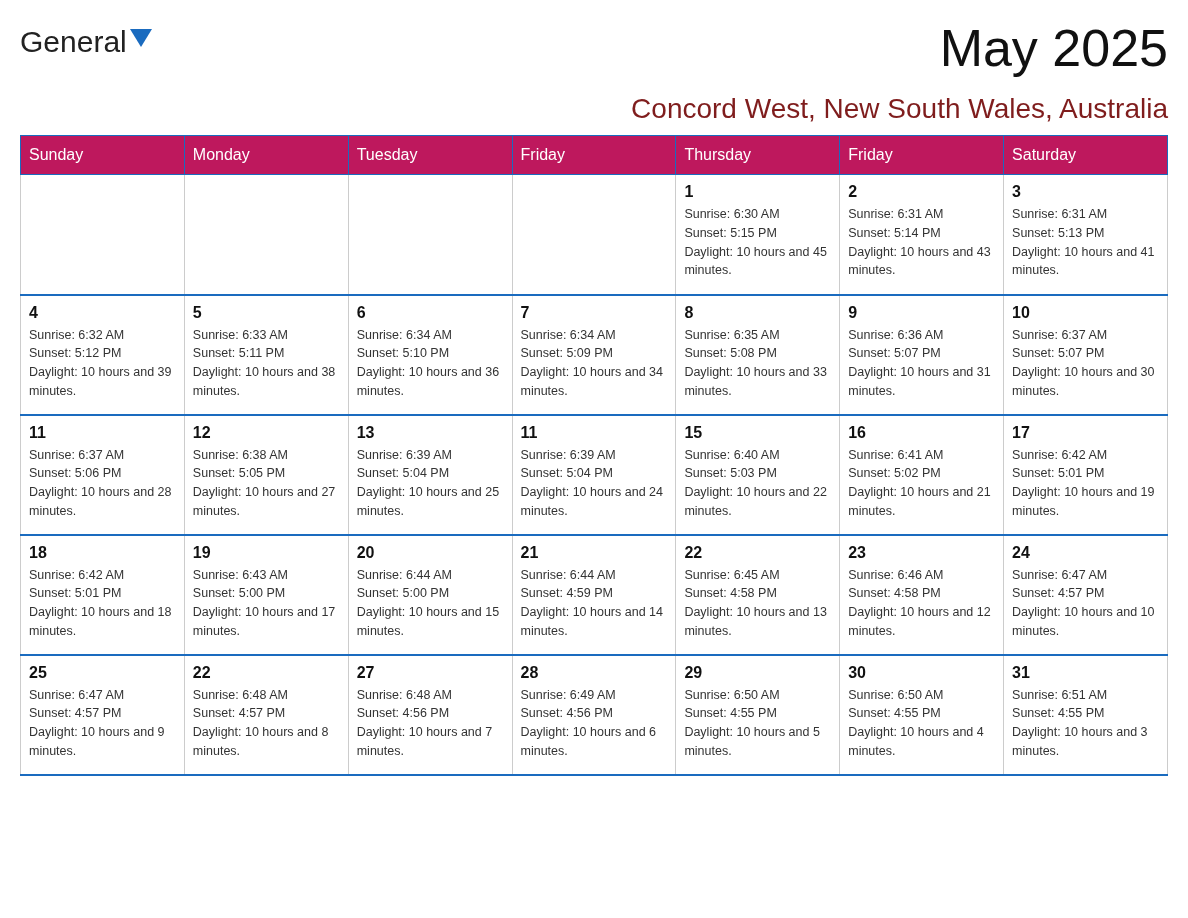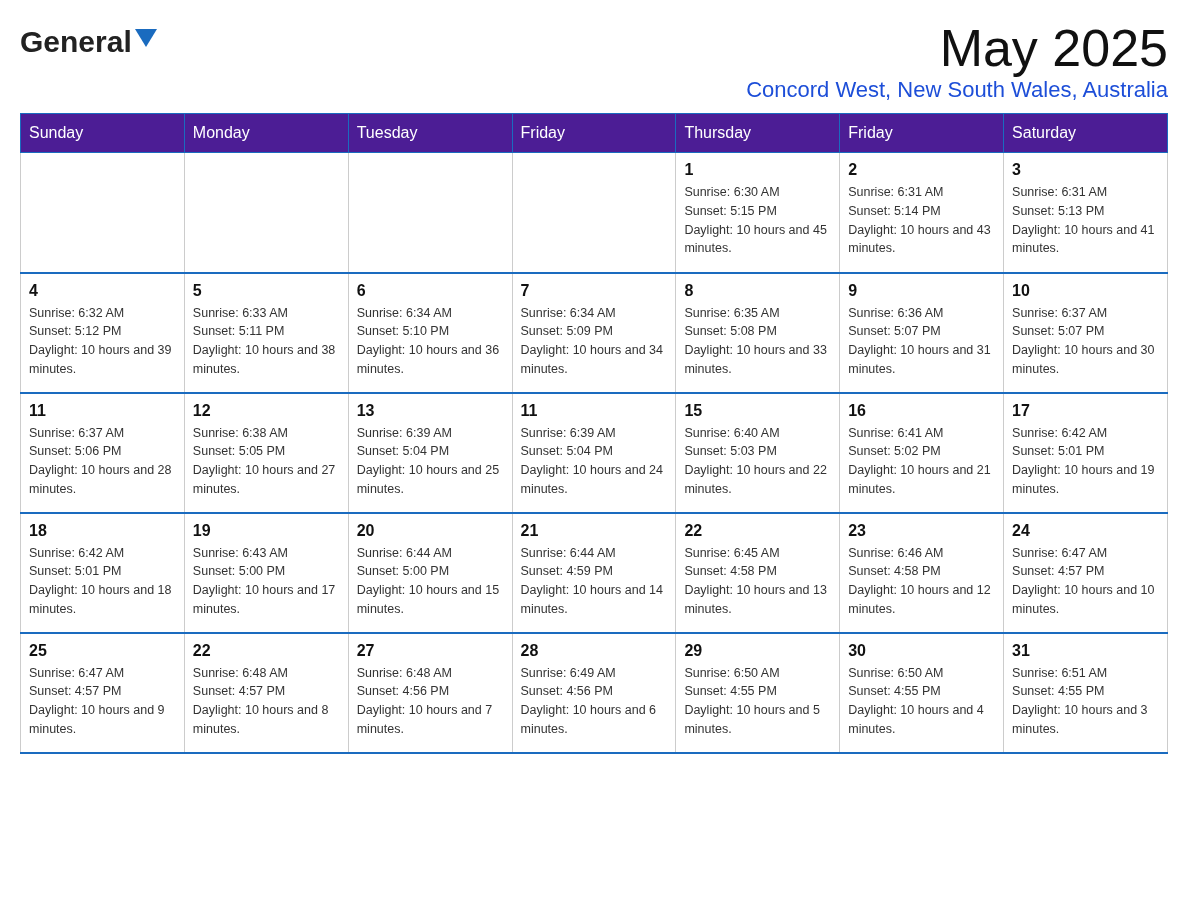--- a/index.html
+++ b/index.html
@@ -24,31 +24,31 @@
     .title-section {
       text-align: right;
     }
     .month-year {
       font-size: 52px;
       font-weight: normal;
       color: #111;
       line-height: 1.1;
     }
     .location {
-      font-size: 22px;
-      color: #1d4ed8;
-      margin-top: 0;
+      font-size: 28px;
+      color: #7f1d1d;
+      margin-top: 16px;
     }
     .calendar {
       width: 100%;
       border-collapse: collapse;
       margin-top: 10px;
     }
     .calendar thead tr {
-      background-color: #4c1d95;
+      background-color: #be185d;
     }
     .calendar thead th {
       color: #ffffff;
       font-size: 16px;
       font-weight: normal;
       padding: 10px 8px;
       text-align: left;
       border: 1px solid #1a6bbf;
     }
     .calendar tbody tr {
@@ -79,21 +79,21 @@
     .empty-cell {
       background: #fff;
     }
     .logo-wrapper {
       display: flex;
       align-items: center;
       gap: 2px;
     }
     .logo-general {
       font-size: 30px;
-      font-weight: bold;
+      font-weight: normal;
       color: #222;
     }
     .logo-blue-text {
       color: #1a6bbf;
       font-size: 30px;
       font-weight: bold;
     }
   </style>
 </head>
 <body>

